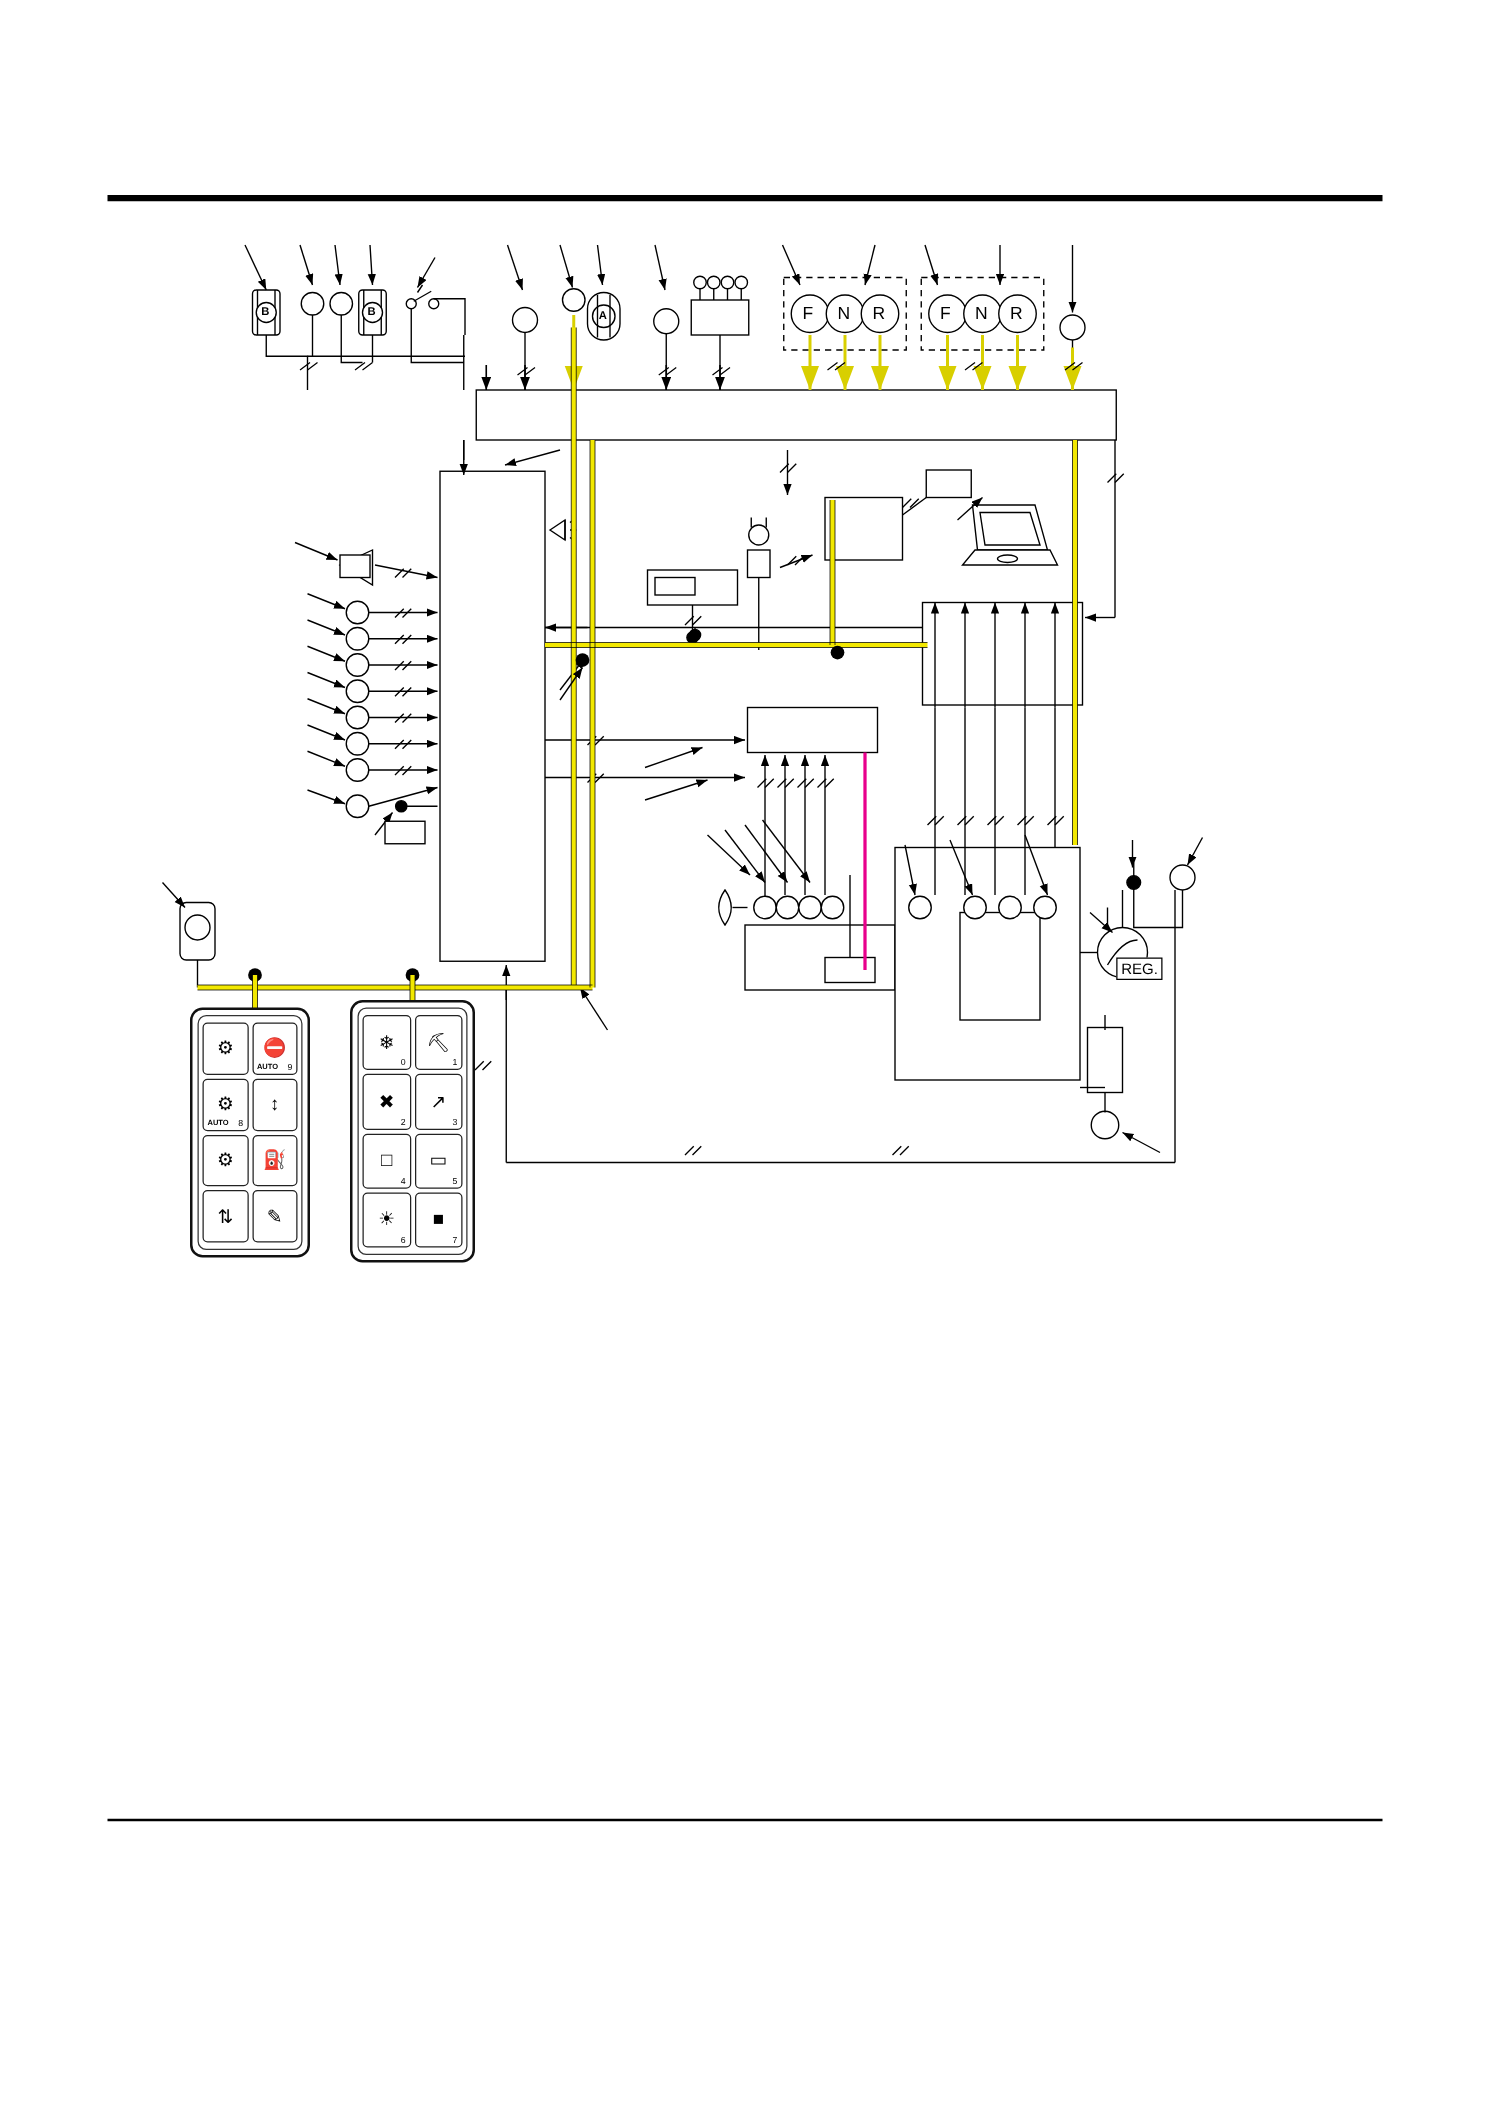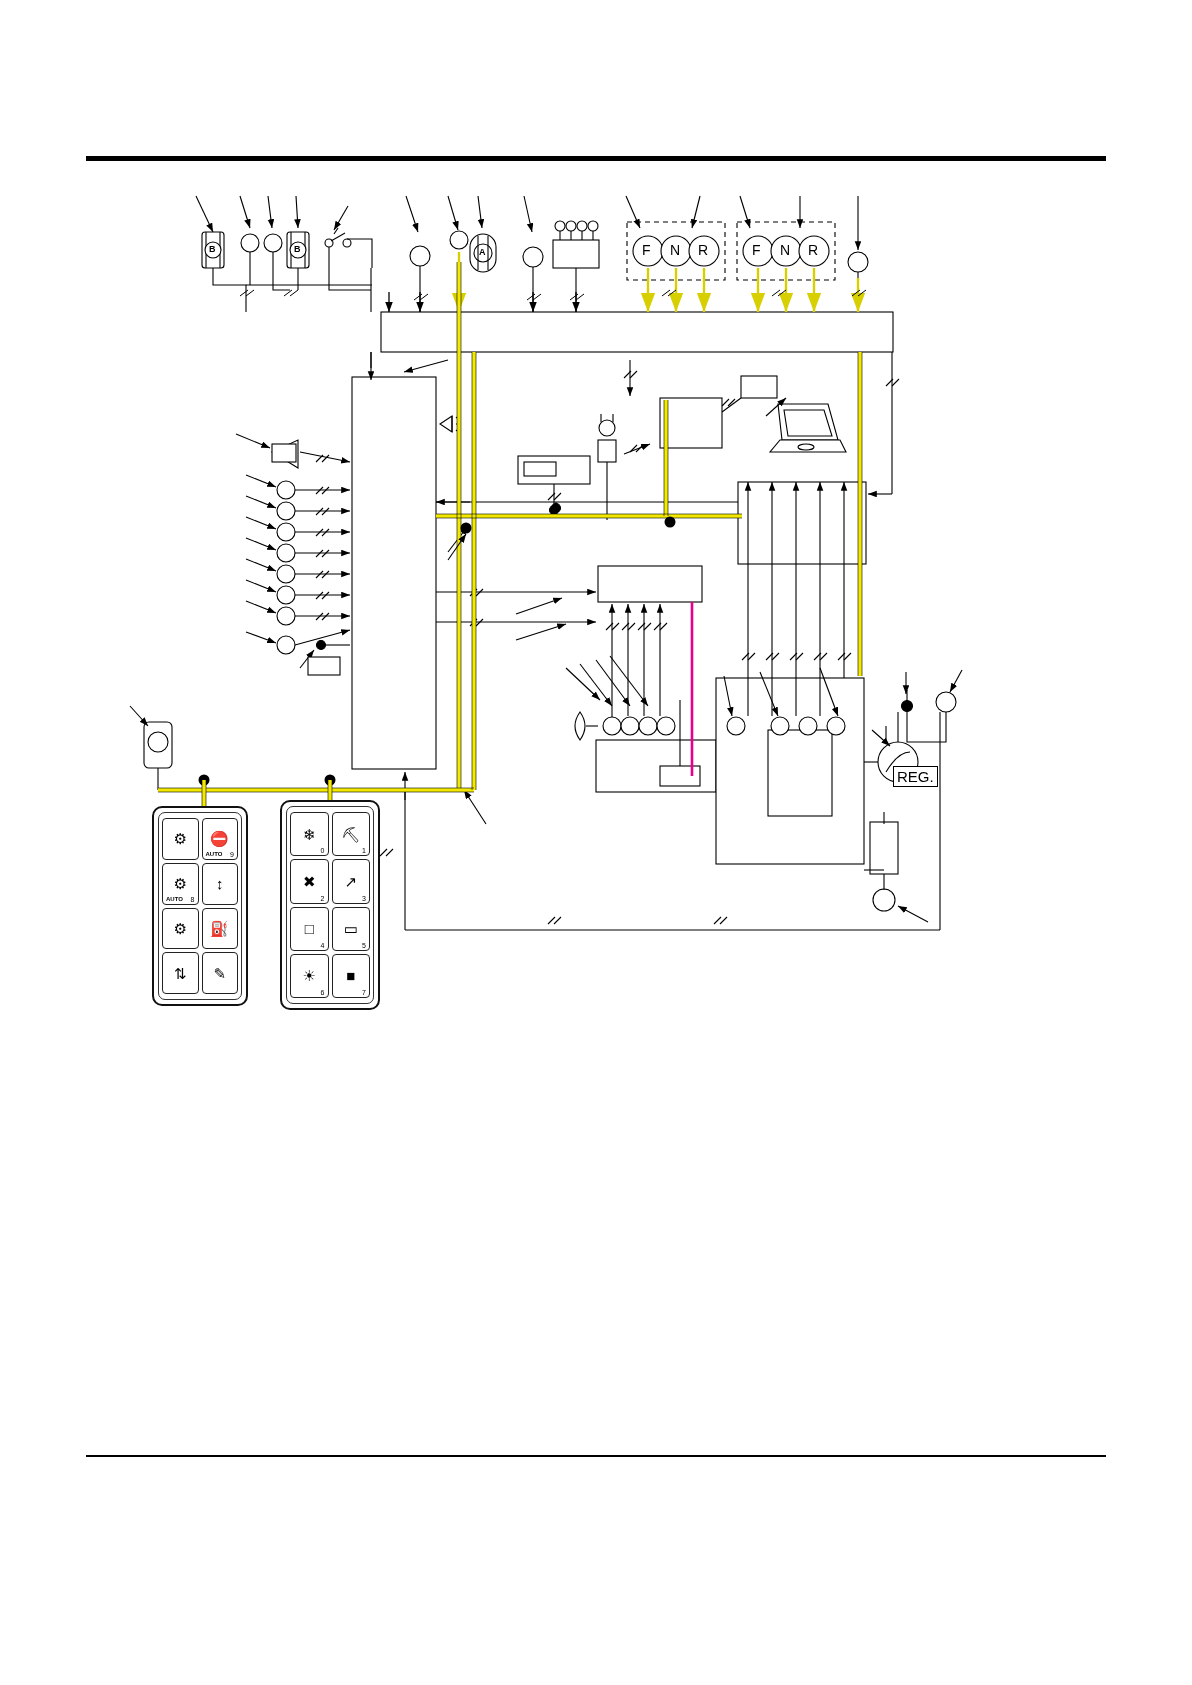--- a/index.html
+++ b/index.html
@@ -8,21 +8,21 @@
   .rule{position:absolute;background:#000;}
   svg.diagram{position:absolute;left:0;top:0;width:1192px;height:1685px;}
   .kp{position:absolute;border:2px solid #111;border-radius:10px;background:#fff;}
   .kp-inner{position:absolute;left:4px;top:4px;right:4px;bottom:4px;border:1px solid #333;border-radius:7px;}
   .keygrid{position:absolute;left:8px;top:10px;right:8px;bottom:10px;display:grid;gap:3px;}
   .key{border:1px solid #222;border-radius:4px;background:#fff;position:relative;display:flex;align-items:center;justify-content:center;}
   .key .num{position:absolute;right:3px;bottom:1px;font-size:7px;}
   .key .gl{font-size:15px;line-height:1;}
   .key .sub{position:absolute;left:3px;bottom:2px;font-size:6px;font-weight:bold;}
   .lbl{position:absolute;font-size:9px;}
-  .reg{position:absolute;border:1px solid #000;padding:1px 3px;font-size:15px;background:#fff;}
+  .reg{position:absolute;border:1px solid #000;padding:1px 3px;font-size:12px;background:#fff;}
   .fnr{font-size:14px;}
 </style>
 </head>
 <body>
 
 <div id="page">
 
   <div class="rule" style="left:86px;top:156px;width:1020px;height:5px;"></div>
   <div class="rule" style="left:86px;top:1455px;width:1020px;height:2px;"></div>
 

